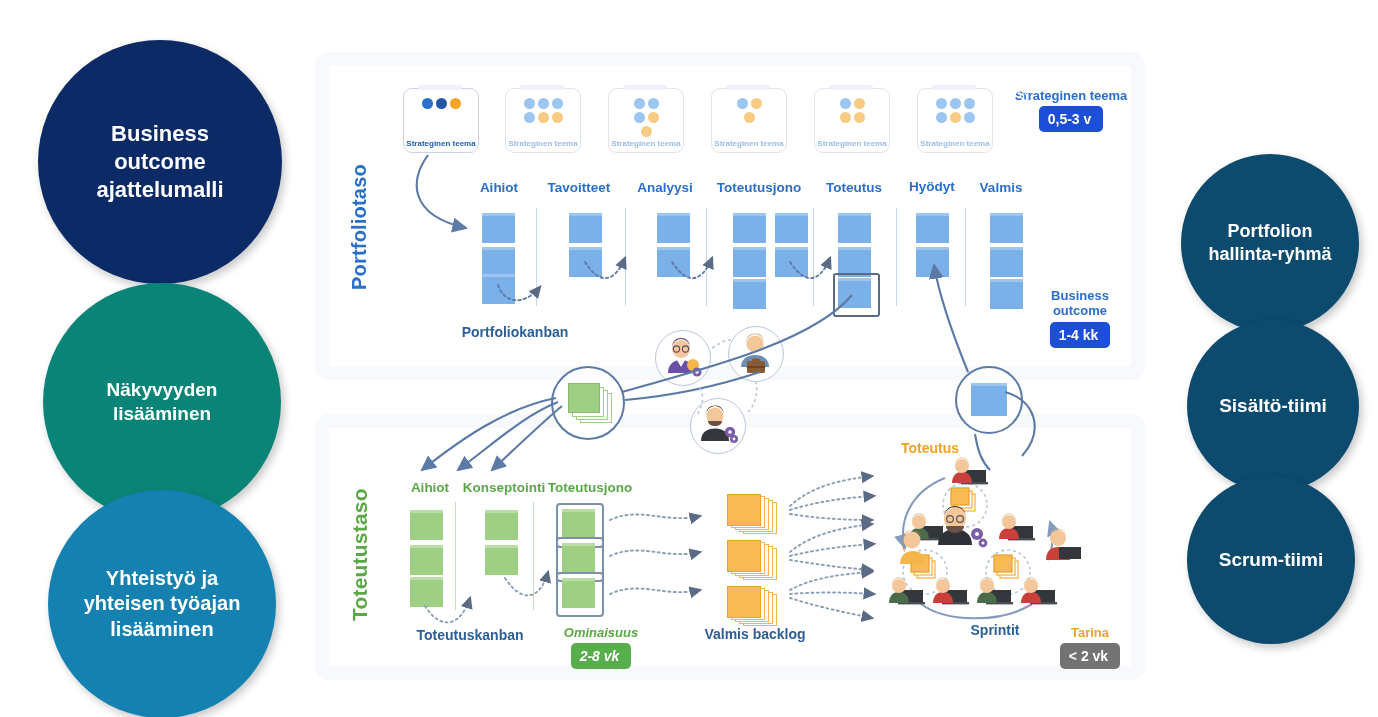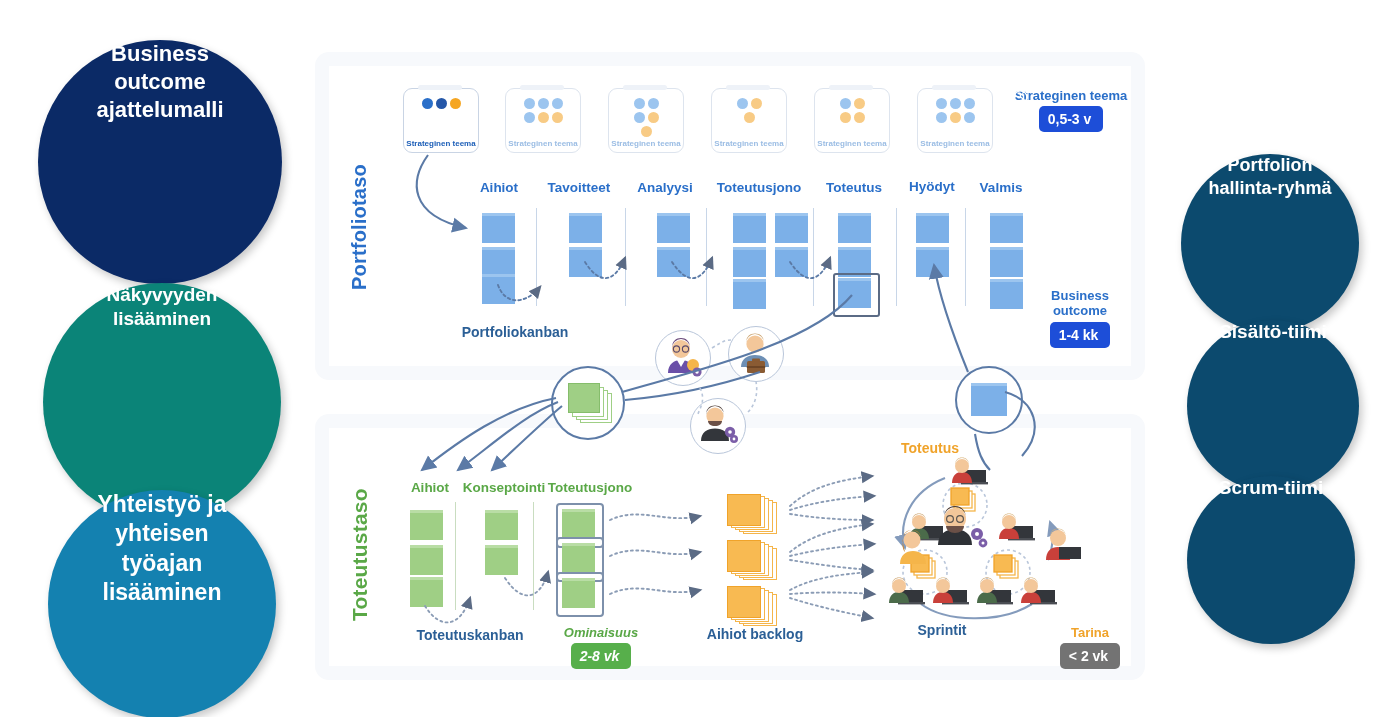--- a/index.html
+++ b/index.html
@@ -1,20 +1,20 @@
 <!DOCTYPE html>
 <html><head>
 <meta charset="utf-8">
 <style>
   html,body{margin:0;padding:0;background:#ffffff;}
   body{width:1378px;height:717px;position:relative;overflow:hidden;
        font-family:"Liberation Sans","DejaVu Sans",sans-serif;}
 
   
-  .circle{position:absolute;border-radius:50%;display:flex;align-items:flex-start;
+  .circle{position:absolute;border-radius:50%;display:flex;align-items:center;
           justify-content:center;text-align:center;color:#fff;font-weight:bold;
           line-height:1.28;box-shadow:3px 4px 9px rgba(0,0,0,.22);}
   .c-navy{background:#0b2a66;}
   .c-teal{background:#0b8478;}
   .c-blue{background:#1481b0;}
   .c-orange{background:#0c4a6e;}
 
   
   .panel{position:absolute;background:#f7f9fc;border-radius:14px;}
   .panel-inner{position:absolute;background:#ffffff;}
@@ -84,21 +84,21 @@
 </style>
 </head>
 <body>
 
 <div class="circle c-navy" style="left:38px;top:40px;width:244px;height:244px;font-size:22px;padding:0 34px;box-sizing:border-box;">
   <span>Business outcome ajattelumalli</span>
 </div>
 <div class="circle c-teal" style="left:43px;top:283px;width:238px;height:238px;font-size:19px;padding:0 30px;box-sizing:border-box;">
   <span>Näkyvyyden lisääminen</span>
 </div>
-<div class="circle c-blue" style="left:48px;top:490px;width:228px;height:228px;font-size:23px;padding:0 34px;box-sizing:border-box;">
+<div class="circle c-blue" style="left:48px;top:490px;width:228px;height:228px;font-size:20px;padding:0 34px;box-sizing:border-box;">
   <span>Yhteistyö ja yhteisen työajan lisääminen</span>
 </div>
 
 <div class="circle c-orange" style="left:1181px;top:154px;width:178px;height:178px;font-size:18px;padding:0 22px;box-sizing:border-box;">
   <span>Portfolion hallinta-ryhmä</span>
 </div>
 <div class="circle c-orange" style="left:1187px;top:320px;width:172px;height:172px;font-size:19px;padding:0 22px;box-sizing:border-box;">
   <span>Sisältö-tiimi</span>
 </div>
 <div class="circle c-orange" style="left:1187px;top:476px;width:168px;height:168px;font-size:19px;padding:0 22px;box-sizing:border-box;">
@@ -298,25 +298,25 @@
   <i style="left:0;top:0;width:34px;height:32px;background:#f8ba52;border:1.8px solid #f0a32a;"></i>
 </div>
 <div class="stack" style="left:727px;top:586px;width:56px;height:40px;">
   <i style="left:16px;top:8px;width:34px;height:32px;border:1.8px solid #f5b54a;background:#fff;"></i>
   <i style="left:12px;top:6px;width:34px;height:32px;border:1.8px solid #f5b54a;background:#fff;"></i>
   <i style="left:8px;top:4px;width:34px;height:32px;border:1.8px solid #f5b54a;background:#fff;"></i>
   <i style="left:4px;top:2px;width:34px;height:32px;border:1.8px solid #f5b54a;background:#fff;"></i>
   <i style="left:0;top:0;width:34px;height:32px;background:#f8ba52;border:1.8px solid #f0a32a;"></i>
 </div>
 <div class="capt" style="left:695px;top:626px;width:120px;line-height:1.2;">
-  <span>Aihiot backlog</span>
+  <span>Valmis backlog</span>
 </div>
 
 <div class="capt orange" style="left:875px;top:440px;width:110px;">Toteutus</div>
-<div class="capt" style="left:887px;top:622px;width:110px;">Sprintit</div>
+<div class="capt" style="left:940px;top:622px;width:110px;">Sprintit</div>
 
 <div class="badgewrap" style="left:1035px;top:625px;width:110px;">
   <div class="t orange">Tarina</div>
   <div class="badge orange">
     <svg width="17" height="17" viewBox="0 0 24 24">
       <circle cx="12" cy="13" r="9" fill="none" stroke="#fff" stroke-width="2"></circle>
       <path d="M12 8v5l3.5 2.2" fill="none" stroke="#fff" stroke-width="2" stroke-linecap="round"></path>
       <path d="M18.5 3.5l2.6 2.6" stroke="#fff" stroke-width="2" stroke-linecap="round"></path>
     </svg>
     <span>&lt; 2 vk</span>

